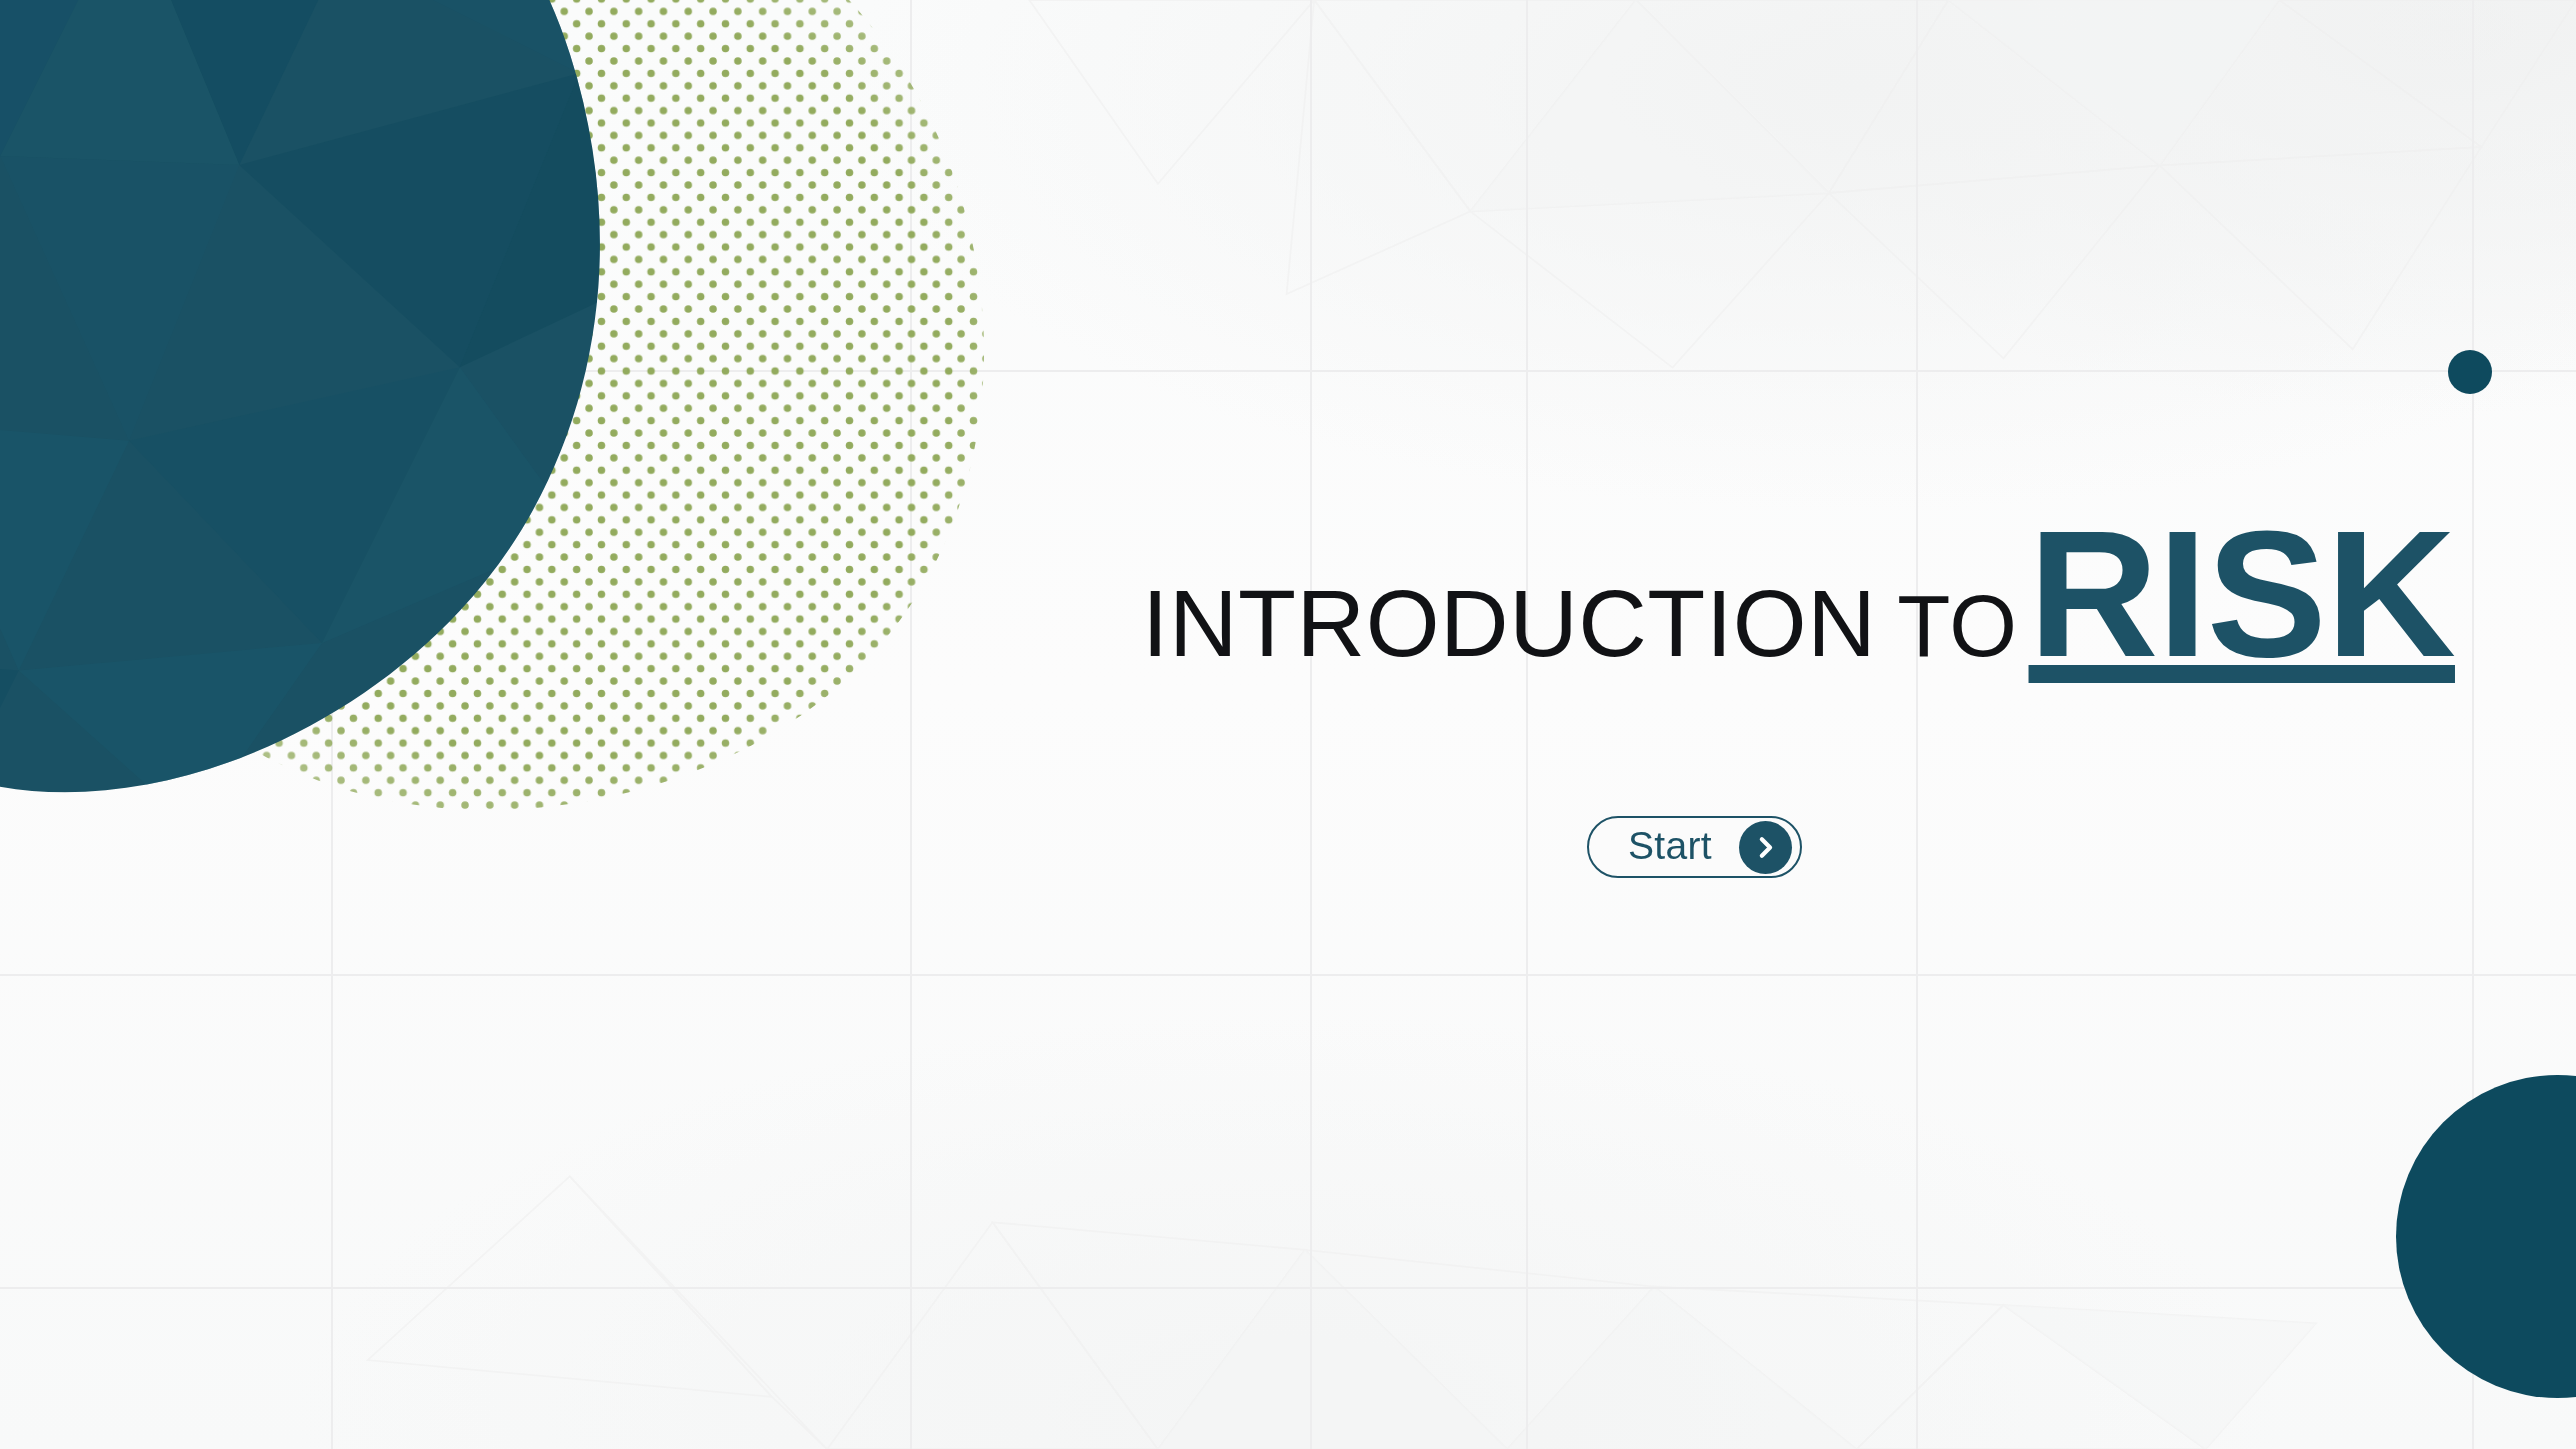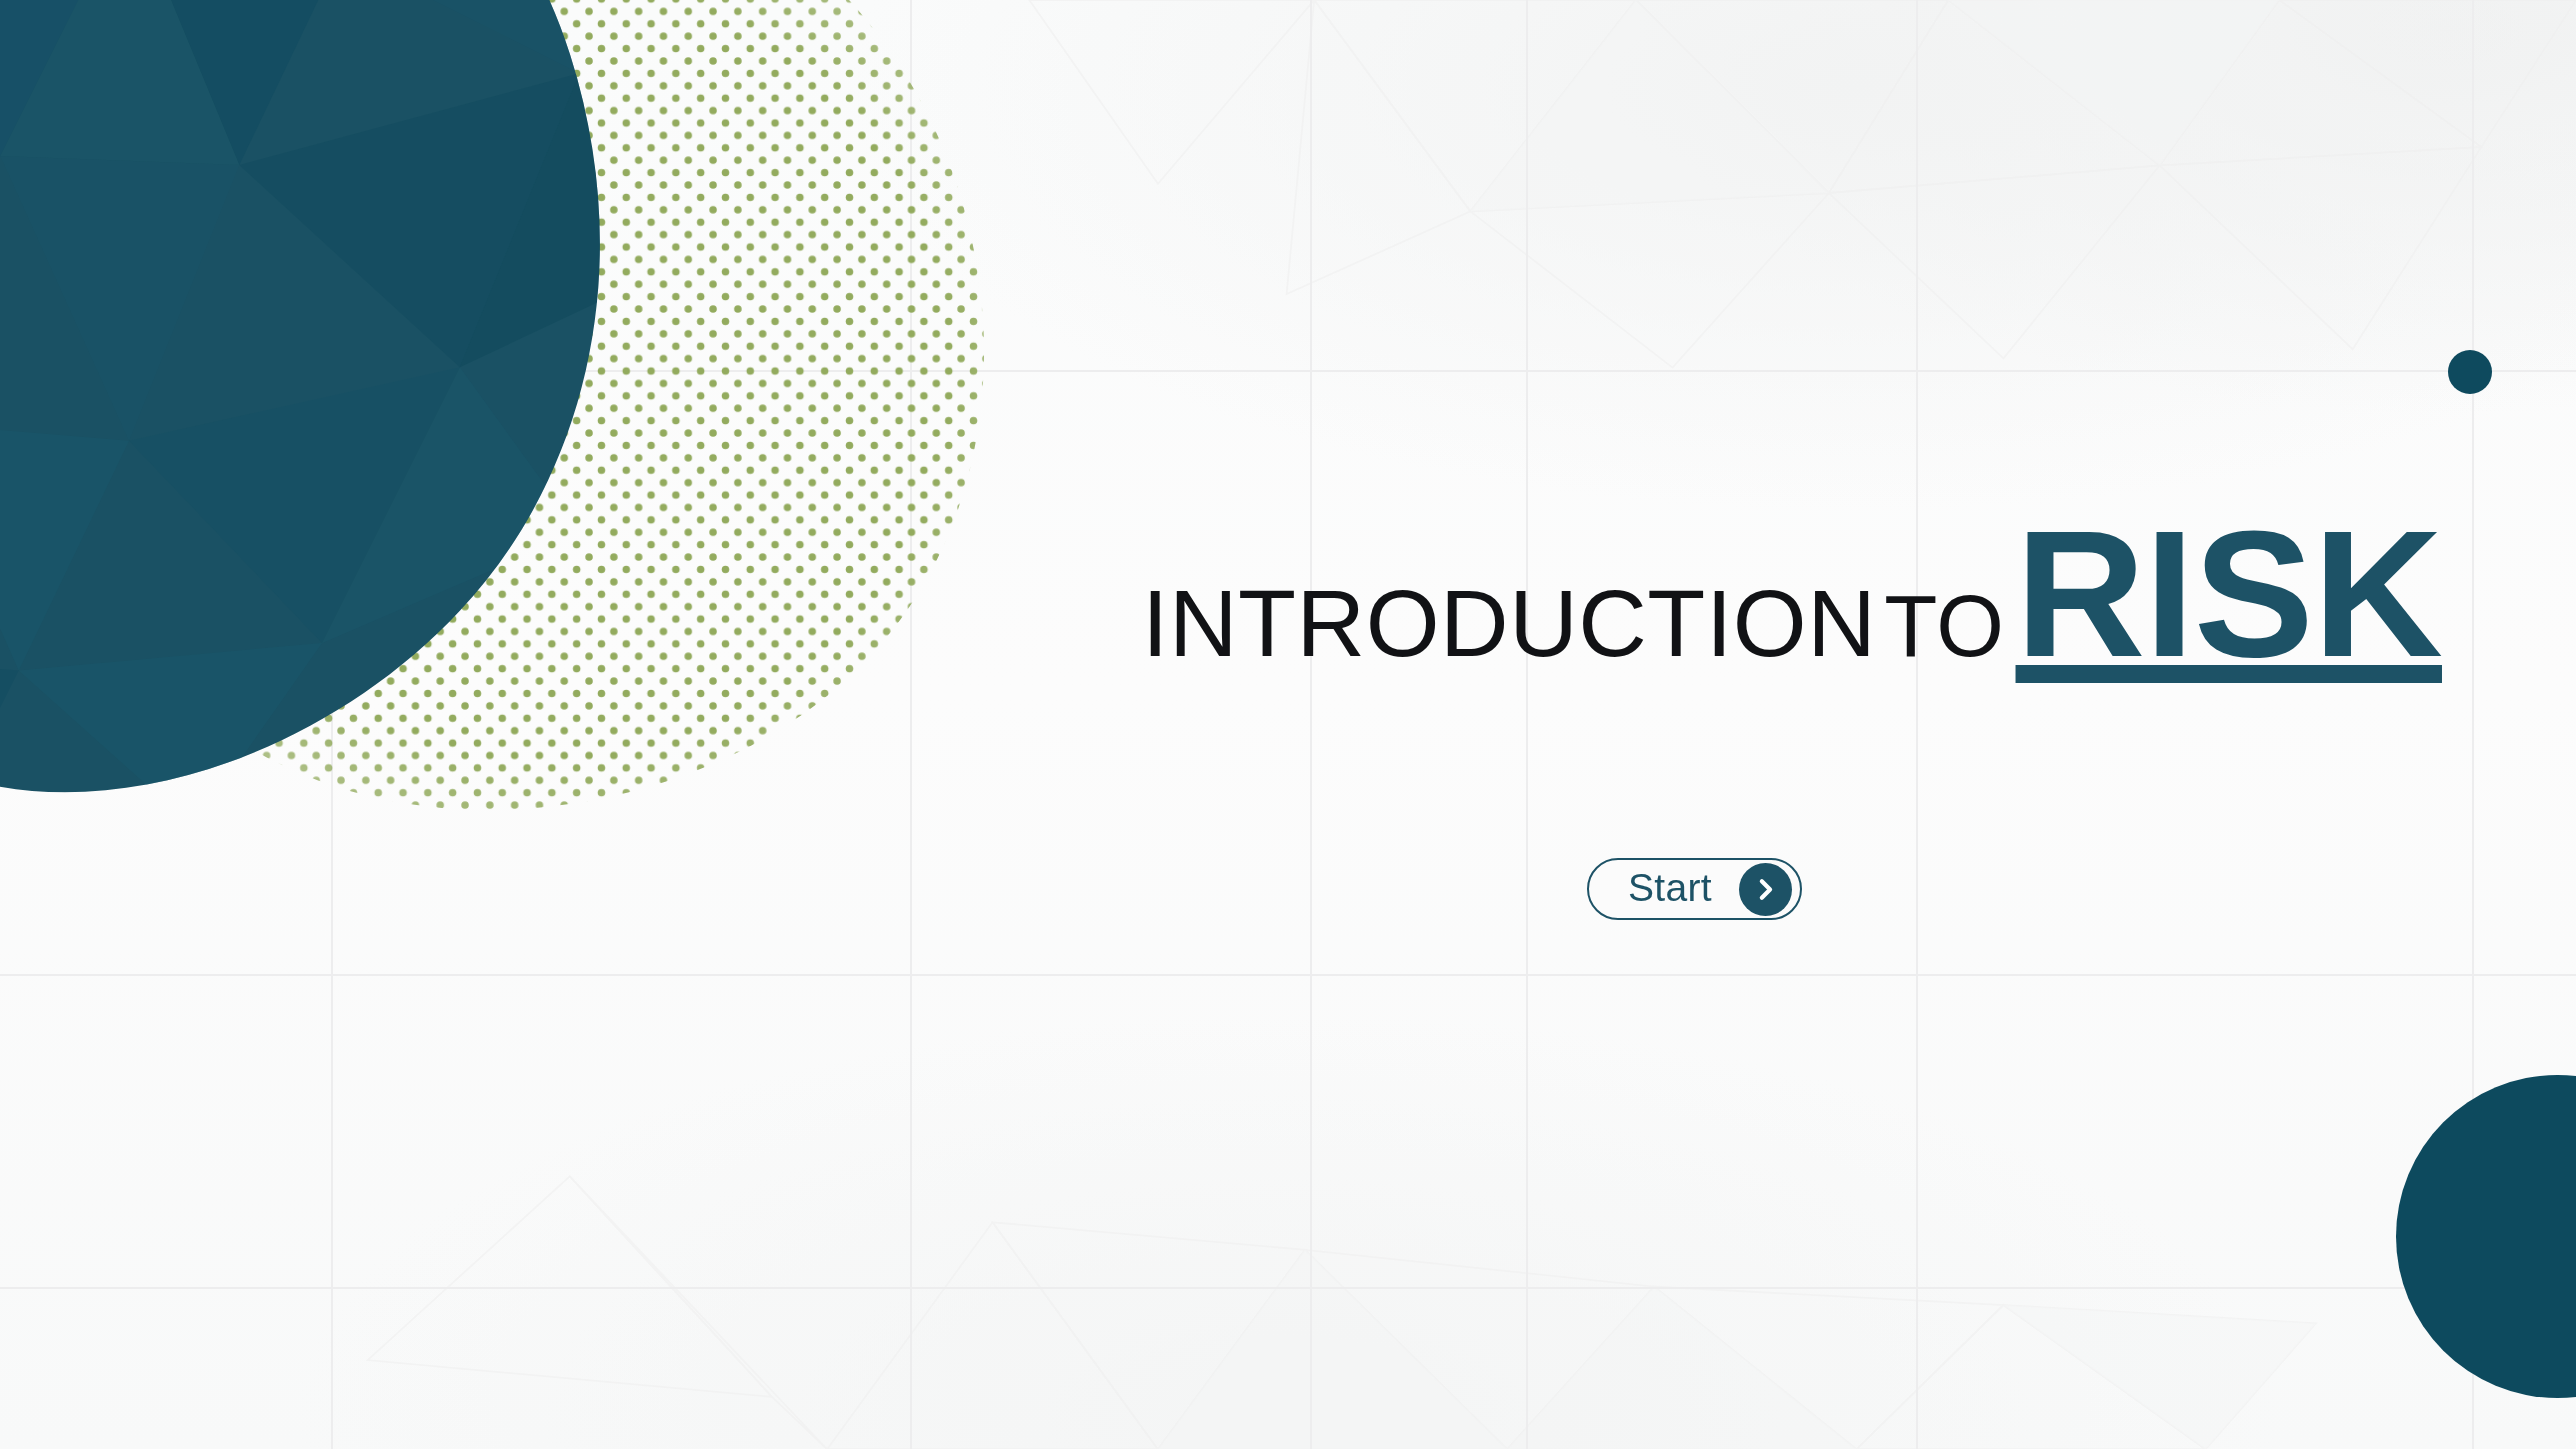--- a/index.html
+++ b/index.html
@@ -90,36 +90,36 @@
     font-weight: 300;
     letter-spacing: 0.5px;
     color: #111215;
   }
   .title-prep {
     font-size: 87px;
     line-height: 1;
     font-weight: 300;
     letter-spacing: 0.5px;
     color: #111215;
-    margin-left: 8px;
+    margin-left: 21px;
   }
   .title-accent {
     font-size: 180px;
     line-height: 1;
     font-weight: 700;
     letter-spacing: -0.9px;
     margin-left: 11px;
     text-decoration: underline;
   }
 
   
   .start-btn {
     position: absolute;
     left: 1587px;
-    top: 858px;
+    top: 816px;
     height: 62px;
     box-sizing: border-box;
     display: inline-flex;
     align-items: center;
     gap: 27.6px;
     padding: 0 7.4px 0 39px;
     border: 2.8px solid #1d5266;
     border-radius: 37px;
     background: #fbfbfb;
     cursor: pointer;

